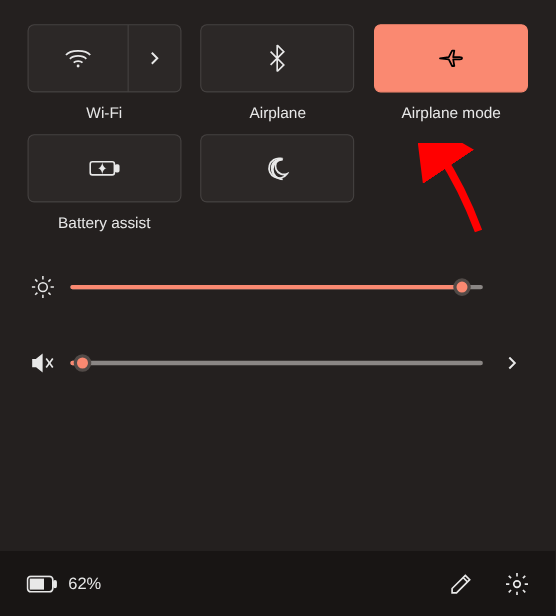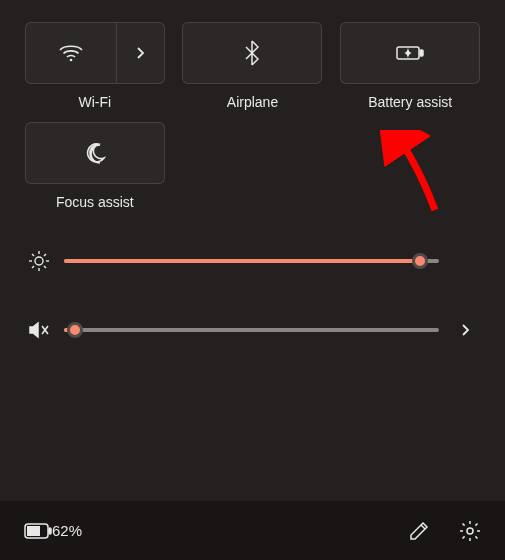--- a/index.html
+++ b/index.html
@@ -137,21 +137,21 @@
       height: 60px;
       background: #181514;
       display: flex;
       align-items: center;
       padding: 0 24px;
       border-top: 1px solid rgba(255,255,255,0.05);
     }
     .battery-info {
       display: flex;
       align-items: center;
-      gap: 0;
+      gap: 10px;
       font-size: 15px;
       color: #e8e8e8;
     }
     .bottom-actions {
       margin-left: auto;
       display: flex;
       gap: 30px;
     }
     .icon-btn {
       cursor: pointer;
@@ -194,40 +194,47 @@
 
     <div class="tile-wrapper">
       <div class="tile">
         <svg width="16" height="26" viewBox="0 0 16 26" fill="none" stroke="#e8e8e8" stroke-width="1.5">
           <path d="M8 1 L8 25 M8 1 L14 7 L2 19 M8 25 L14 19 L2 7"></path>
         </svg>
       </div>
       <div class="tile-label">Airplane</div>
     </div>
 
+    <div class="tile-wrapper">
+      <div class="tile active">
+        <svg width="26" height="24" viewBox="0 0 26 24" fill="none" stroke="#000000" stroke-width="1.6" stroke-linejoin="round">
+          <path d="M3 12 L11 11 L14 5 L16 5 L15 11 L21 11 C22 11 23 11.5 23 12 C23 12.5 22 13 21 13 L15 13 L16 19 L14 19 L11 13 L3 12 Z" fill="none"></path>
+        </svg>
+      </div>
+      <div class="tile-label">Airplane mode</div>
+    </div>
 
     <div class="tile-wrapper">
       <div class="tile">
         <svg width="28" height="18" viewBox="0 0 28 18" fill="none" stroke="#e8e8e8" stroke-width="1.5">
           <rect x="1" y="3" width="22" height="12" rx="2"></rect>
           <rect x="24" y="6" width="3" height="6" rx="1" fill="#e8e8e8"></rect>
           <path d="M9 3 C9 6, 7 9, 5 9 C7 9, 9 12, 9 15 C9 12, 11 9, 13 9 C11 9, 9 6, 9 3 Z" fill="#e8e8e8" stroke="none" transform="translate(3,0)"></path>
         </svg>
       </div>
       <div class="tile-label">Battery assist</div>
     </div>
 
     <div class="tile-wrapper">
       <div class="tile">
         <svg width="22" height="22" viewBox="0 0 22 22" fill="none" stroke="#e8e8e8" stroke-width="1.6">
           <path d="M16 3 C11 3, 7 7, 7 12 C7 17, 11 21, 16 21 C14 21, 6 19, 6 11 C6 4, 13 2, 16 3 Z" fill="none"></path>
           <path d="M14 2 A9 9 0 1 0 20 16 A7 7 0 0 1 14 2 Z"></path>
         </svg>
       </div>
-      <div class="tile-label">Focus assist</div>
     </div>
 
     <div></div>
 
   </div>
 
   <div class="sliders-area">
 
     <div class="slider-row">
       <div class="slider-icon">

